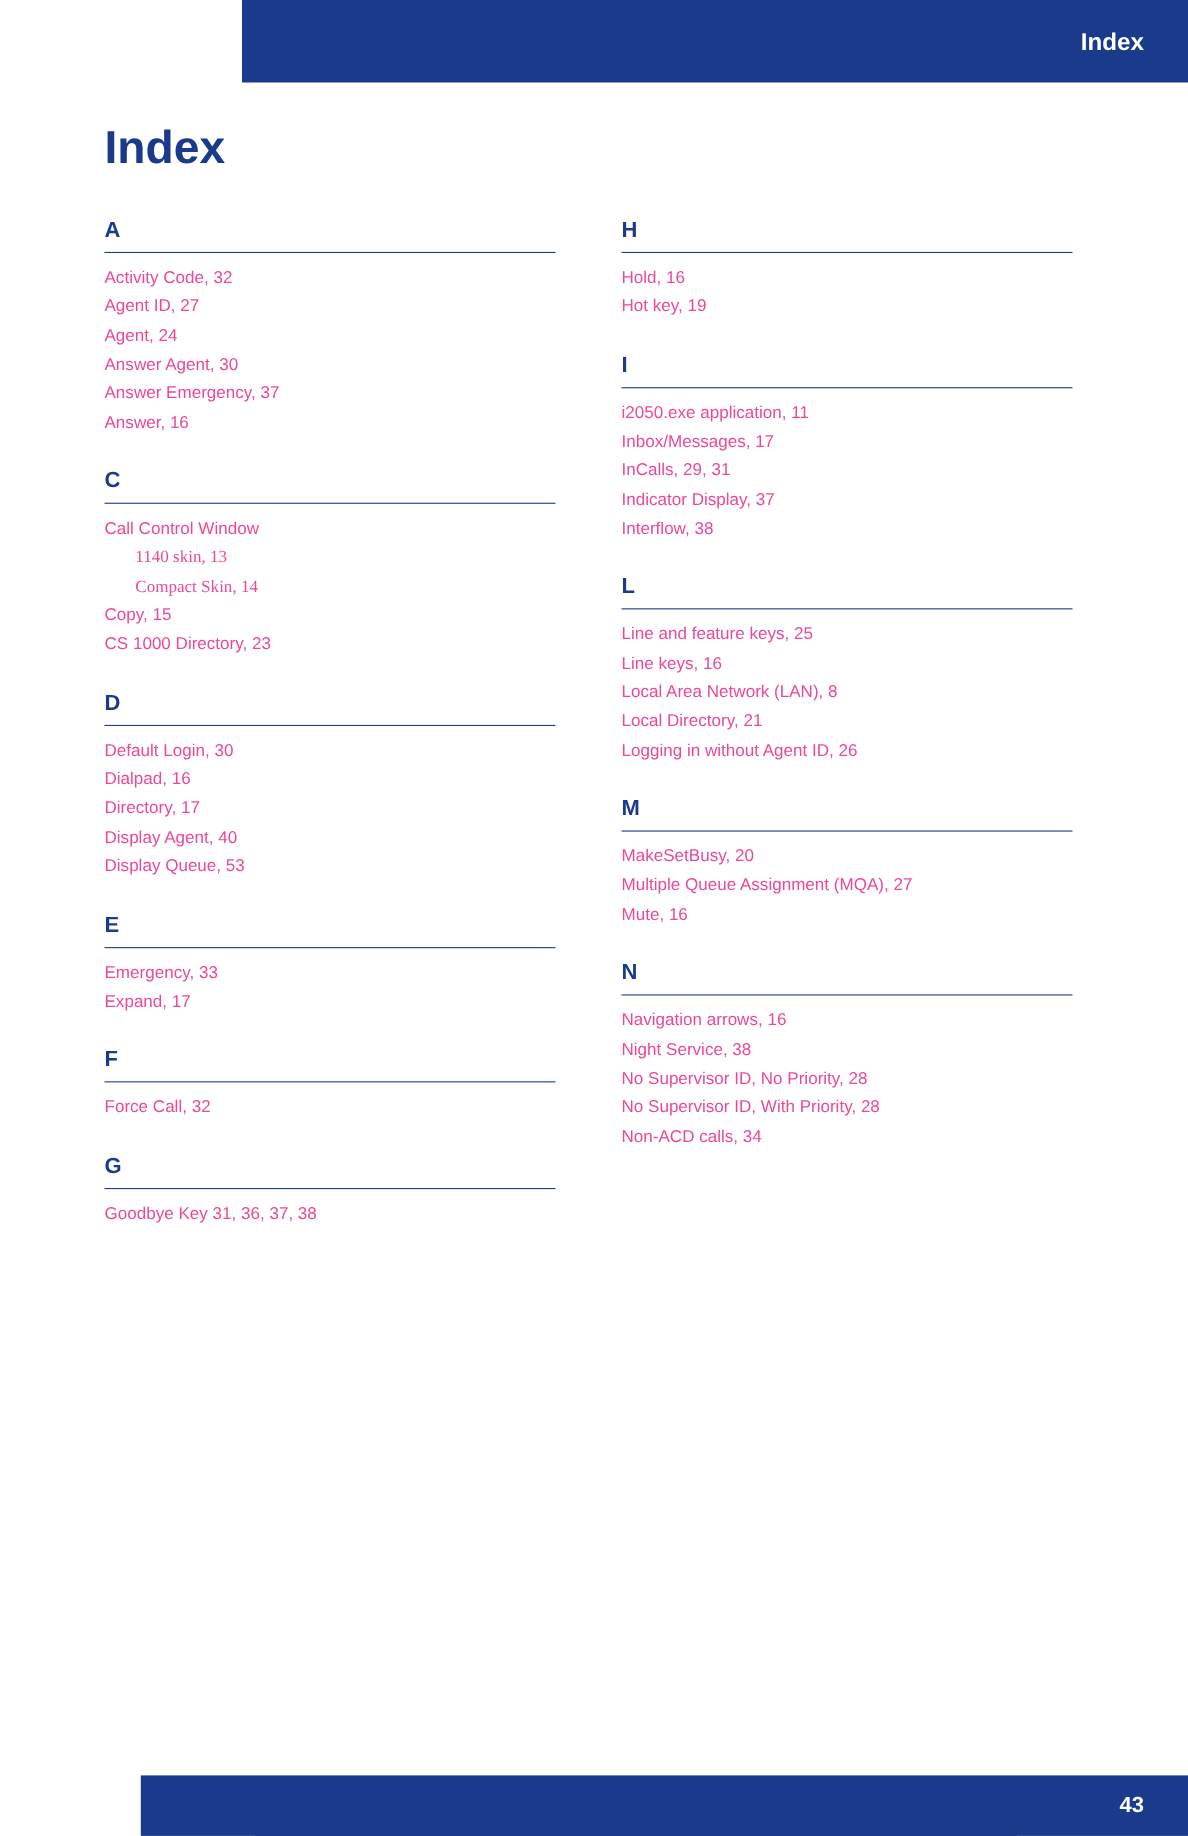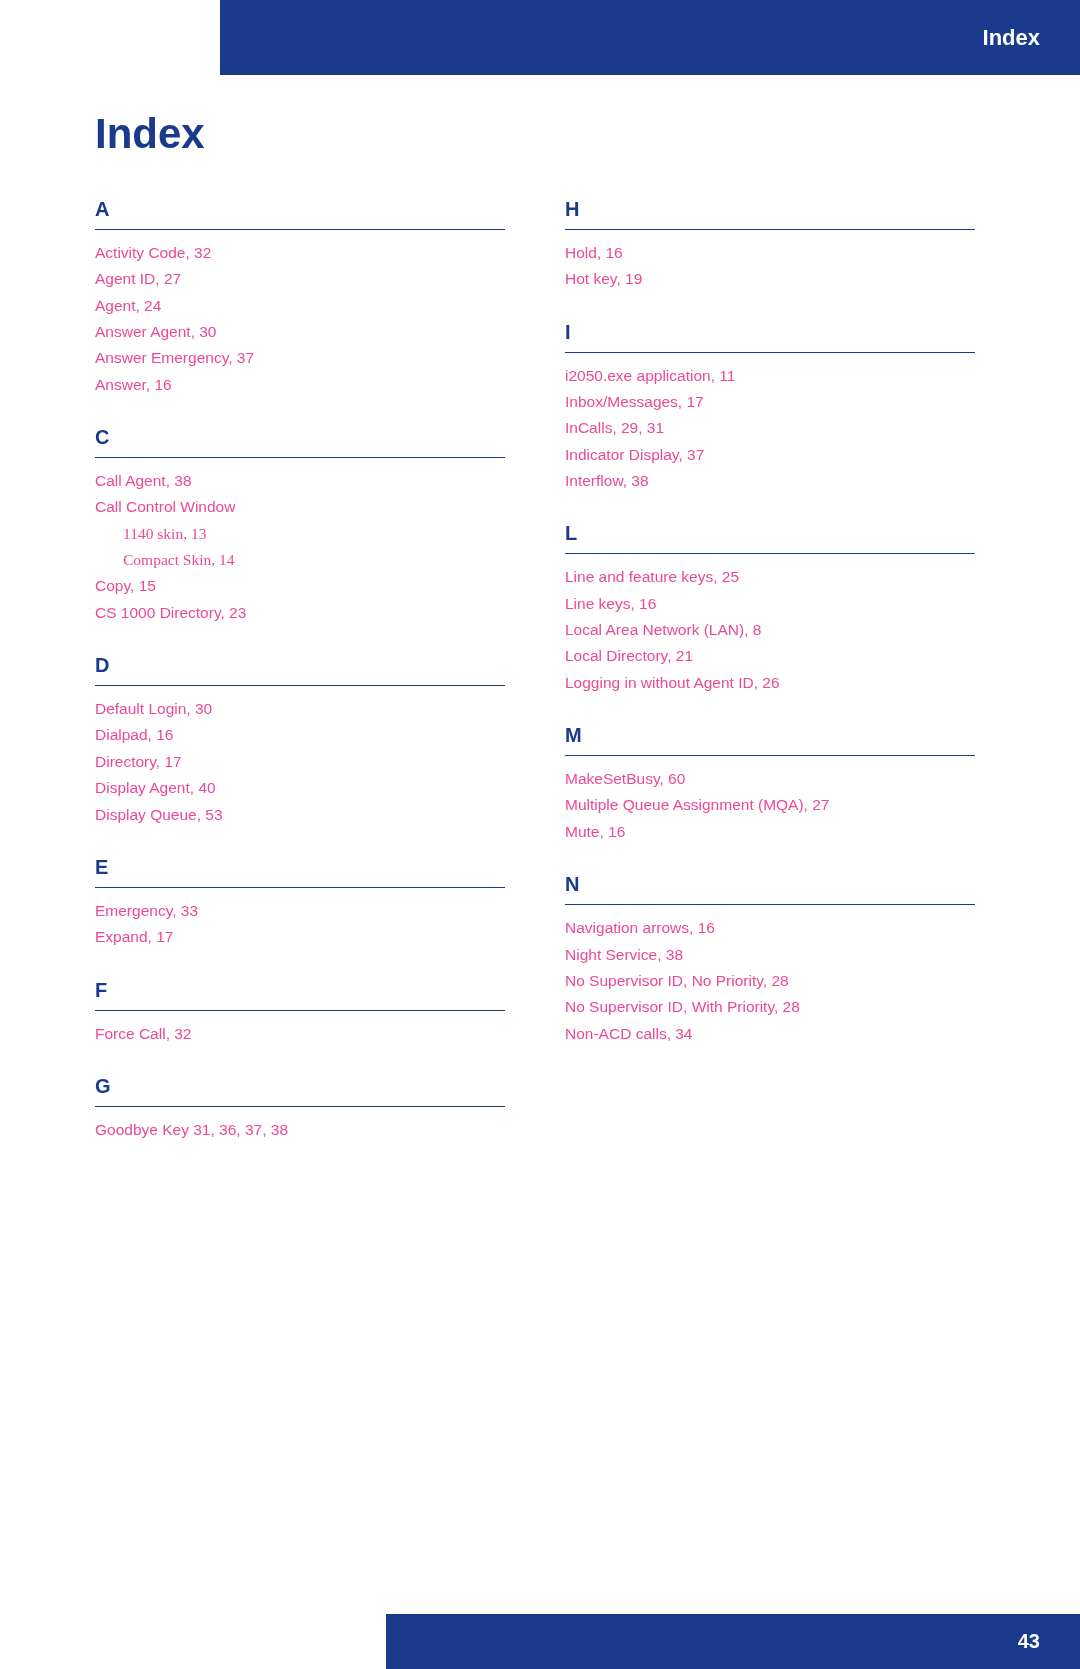--- a/index.html
+++ b/index.html
@@ -85,21 +85,21 @@
 
     .index-entry.indented {
       padding-left: 28px;
       font-family: Liberation Serif, serif;
     }
 
     .footer-bar {
       position: absolute;
       bottom: 0;
       right: 0;
-      width: 694px;
+      width: 952px;
       height: 55px;
       background: #1a3a8c;
       display: flex;
       align-items: center;
       justify-content: flex-end;
       padding-right: 40px;
       margin-left: 48px;
     }
 
     .page-number {
@@ -124,21 +124,20 @@
         <div class="section-letter">A</div>
         <hr class="section-divider">
         <div class="index-entry">Activity Code, 32</div>
         <div class="index-entry">Agent ID, 27</div>
         <div class="index-entry">Agent, 24</div>
         <div class="index-entry">Answer Agent, 30</div>
         <div class="index-entry">Answer Emergency, 37</div>
         <div class="index-entry">Answer, 16</div>
         <div class="section-letter">C</div>
         <hr class="section-divider">
-        <div class="index-entry">Call Agent, 38</div>
         <div class="index-entry">Call Control Window</div>
         <div class="index-entry indented">1140 skin, 13</div>
         <div class="index-entry indented">Compact Skin, 14</div>
         <div class="index-entry">Copy, 15</div>
         <div class="index-entry">CS 1000 Directory, 23</div>
         <div class="section-letter">D</div>
         <hr class="section-divider">
         <div class="index-entry">Default Login, 30</div>
         <div class="index-entry">Dialpad, 16</div>
         <div class="index-entry">Directory, 17</div>
@@ -170,21 +169,21 @@
         <div class="index-entry">Interflow, 38</div>
         <div class="section-letter">L</div>
         <hr class="section-divider">
         <div class="index-entry">Line and feature keys, 25</div>
         <div class="index-entry">Line keys, 16</div>
         <div class="index-entry">Local Area Network (LAN), 8</div>
         <div class="index-entry">Local Directory, 21</div>
         <div class="index-entry">Logging in without Agent ID, 26</div>
         <div class="section-letter">M</div>
         <hr class="section-divider">
-        <div class="index-entry">MakeSetBusy, 60</div>
+        <div class="index-entry">MakeSetBusy, 20</div>
         <div class="index-entry">Multiple Queue Assignment (MQA), 27</div>
         <div class="index-entry">Mute, 16</div>
         <div class="section-letter">N</div>
         <hr class="section-divider">
         <div class="index-entry">Navigation arrows, 16</div>
         <div class="index-entry">Night Service, 38</div>
         <div class="index-entry">No Supervisor ID, No Priority, 28</div>
         <div class="index-entry">No Supervisor ID, With Priority, 28</div>
         <div class="index-entry">Non-ACD calls, 34</div>
       </div>

